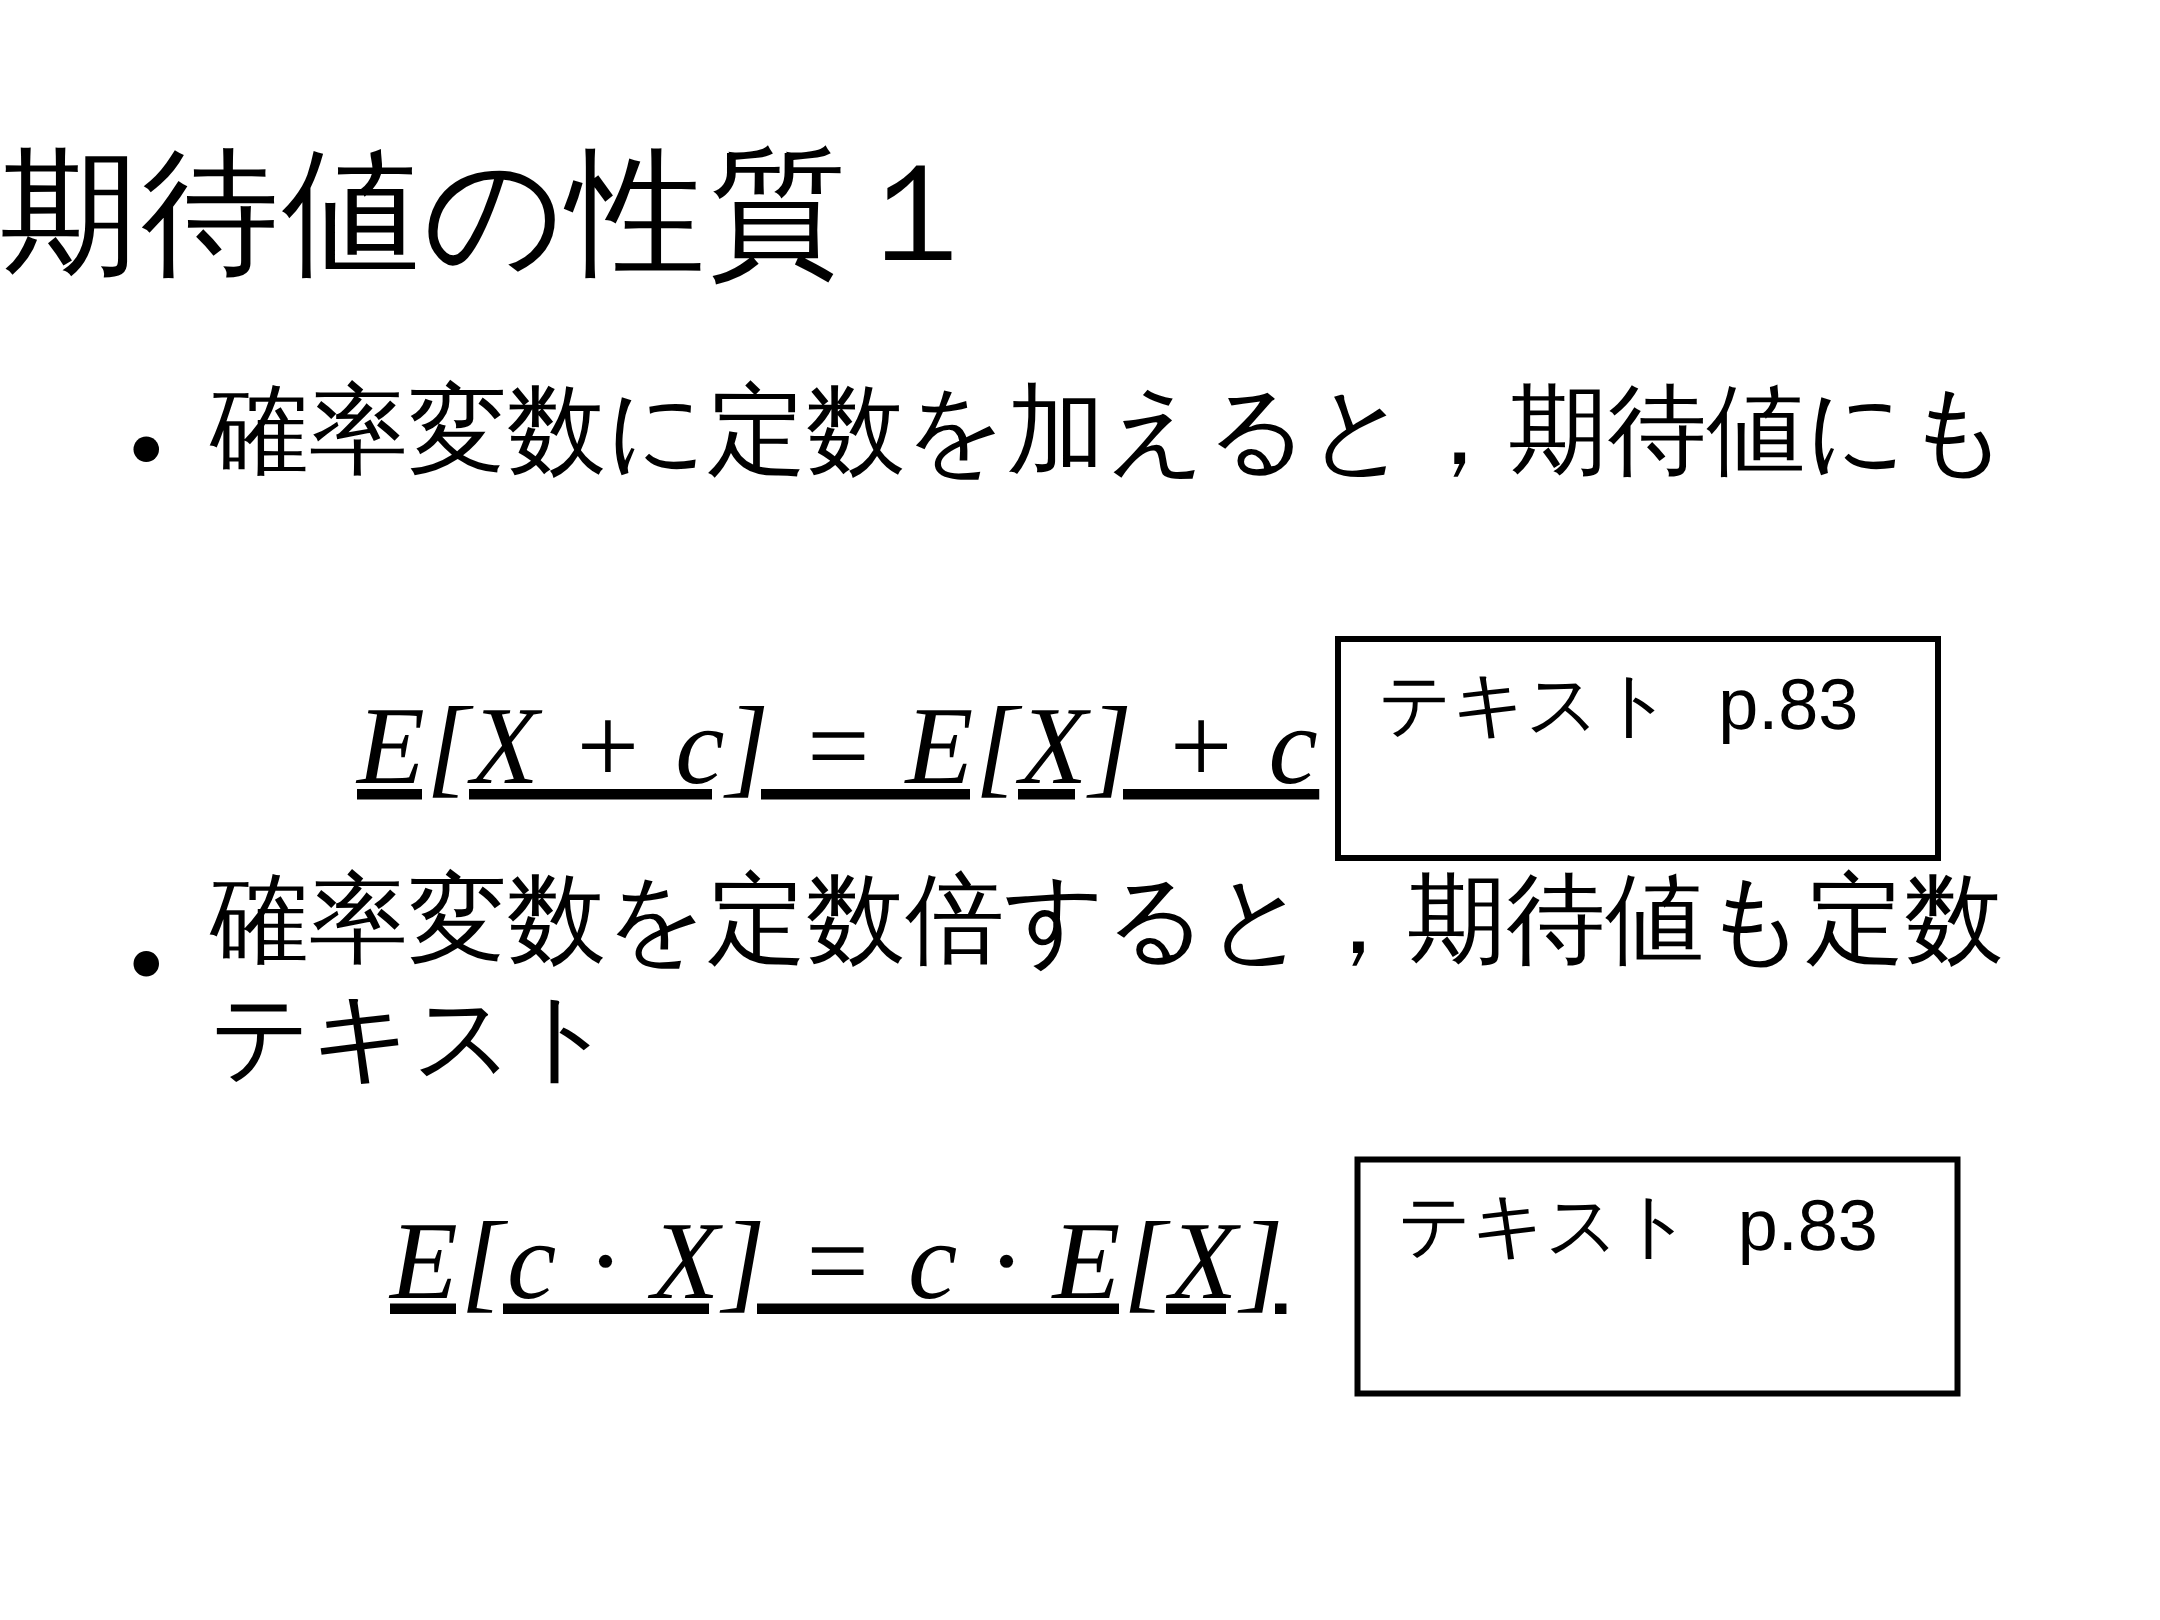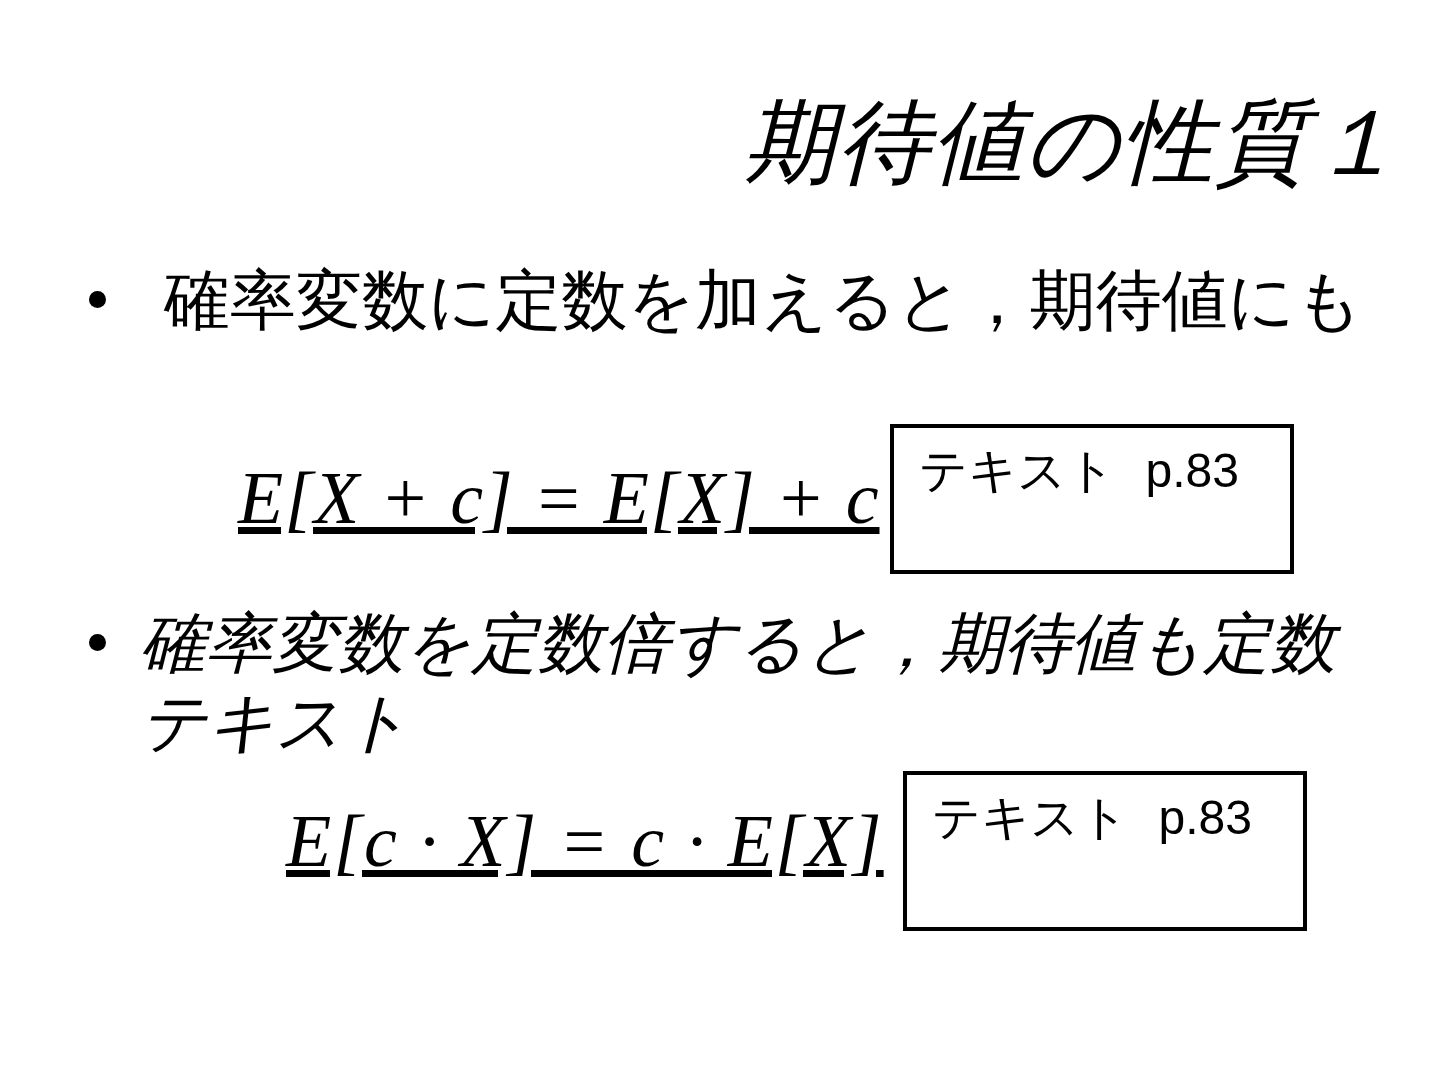--- a/index.html
+++ b/index.html
@@ -15,61 +15,60 @@
     color: #000000;
     font-family: "Liberation Sans", sans-serif;
     overflow: hidden;
   }
   .title {
     position: absolute;
     top: 84px;
     left: 0;
     width: 1404px;
     margin: 0;
-    text-align: right;
+    text-align: left;
     font-size: 92px;
     font-weight: 400;
     line-height: 116px;
     letter-spacing: 2px;
     white-space: nowrap;
-    font-style: italic;
   }
   .bullet-dot {
     position: absolute;
     left: 89px;
     width: 17px;
     height: 17px;
     border-radius: 50%;
     background: #000000;
   }
   .dot1 { top: 291px; }
   .dot2 { top: 634px; }
   .lines {
     position: absolute;
     left: 140px;
   }
-  .b1 { top: 261px; margin-left: 24px; }
-  .b2 { top: 604px; font-style: italic; }
+  .b1 { top: 247px; }
+  .b2 { top: 573px; }
   .line {
     font-size: 66px;
     line-height: 79px;
     white-space: nowrap;
     letter-spacing: 0px;
   }
   .formula {
     position: absolute;
     font-family: "Liberation Serif", "DejaVu Serif", serif;
     font-style: italic;
     font-size: 74px;
     line-height: 80px;
     white-space: nowrap;
     text-decoration: underline;
   }
   .f1 { left: 238px; top: 458px; letter-spacing: 1px; }
-  .f2 { left: 286px; top: 801px; letter-spacing: 2px; }
+  .f2 { left: 260px; top: 801px; letter-spacing: 2px; }
   .refbox {
     position: absolute;
     box-sizing: border-box;
     border: 4px solid #000000;
     background: #ffffff;
     padding: 10px 0 0 25px;
   }
   .box1 { left: 890px; top: 424px; width: 404px; height: 150px; }
   .box2 { left: 903px; top: 771px; width: 404px; height: 160px; }
   .refline {

